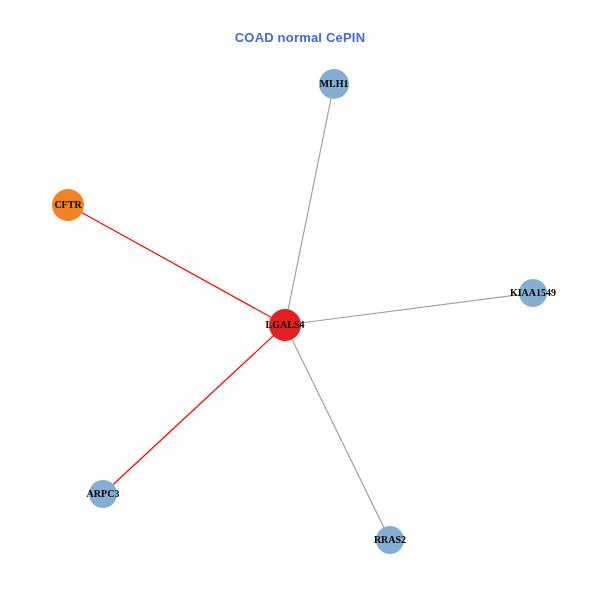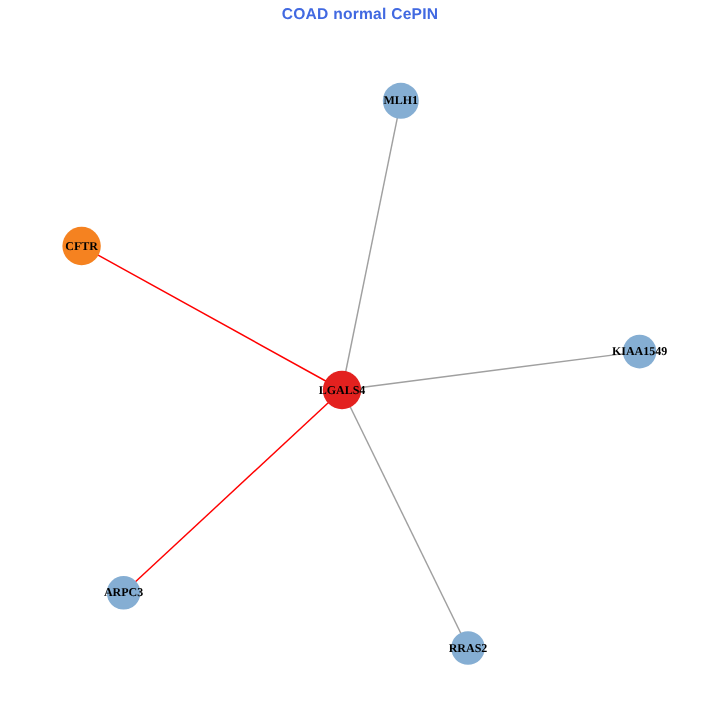--- a/index.html
+++ b/index.html
@@ -12,21 +12,21 @@
     overflow: hidden;
   }
   .stage {
     position: relative;
     width: 600px;
     height: 600px;
     background: #ffffff;
   }
   .chart-title {
     position: absolute;
-    top: 4px;
+    top: 30px;
     left: 0;
     width: 100%;
     text-align: center;
     font-size: 13px;
     font-weight: bold;
     letter-spacing: 0.2px;
   }
   svg.network {
     position: absolute;
     top: 0;

